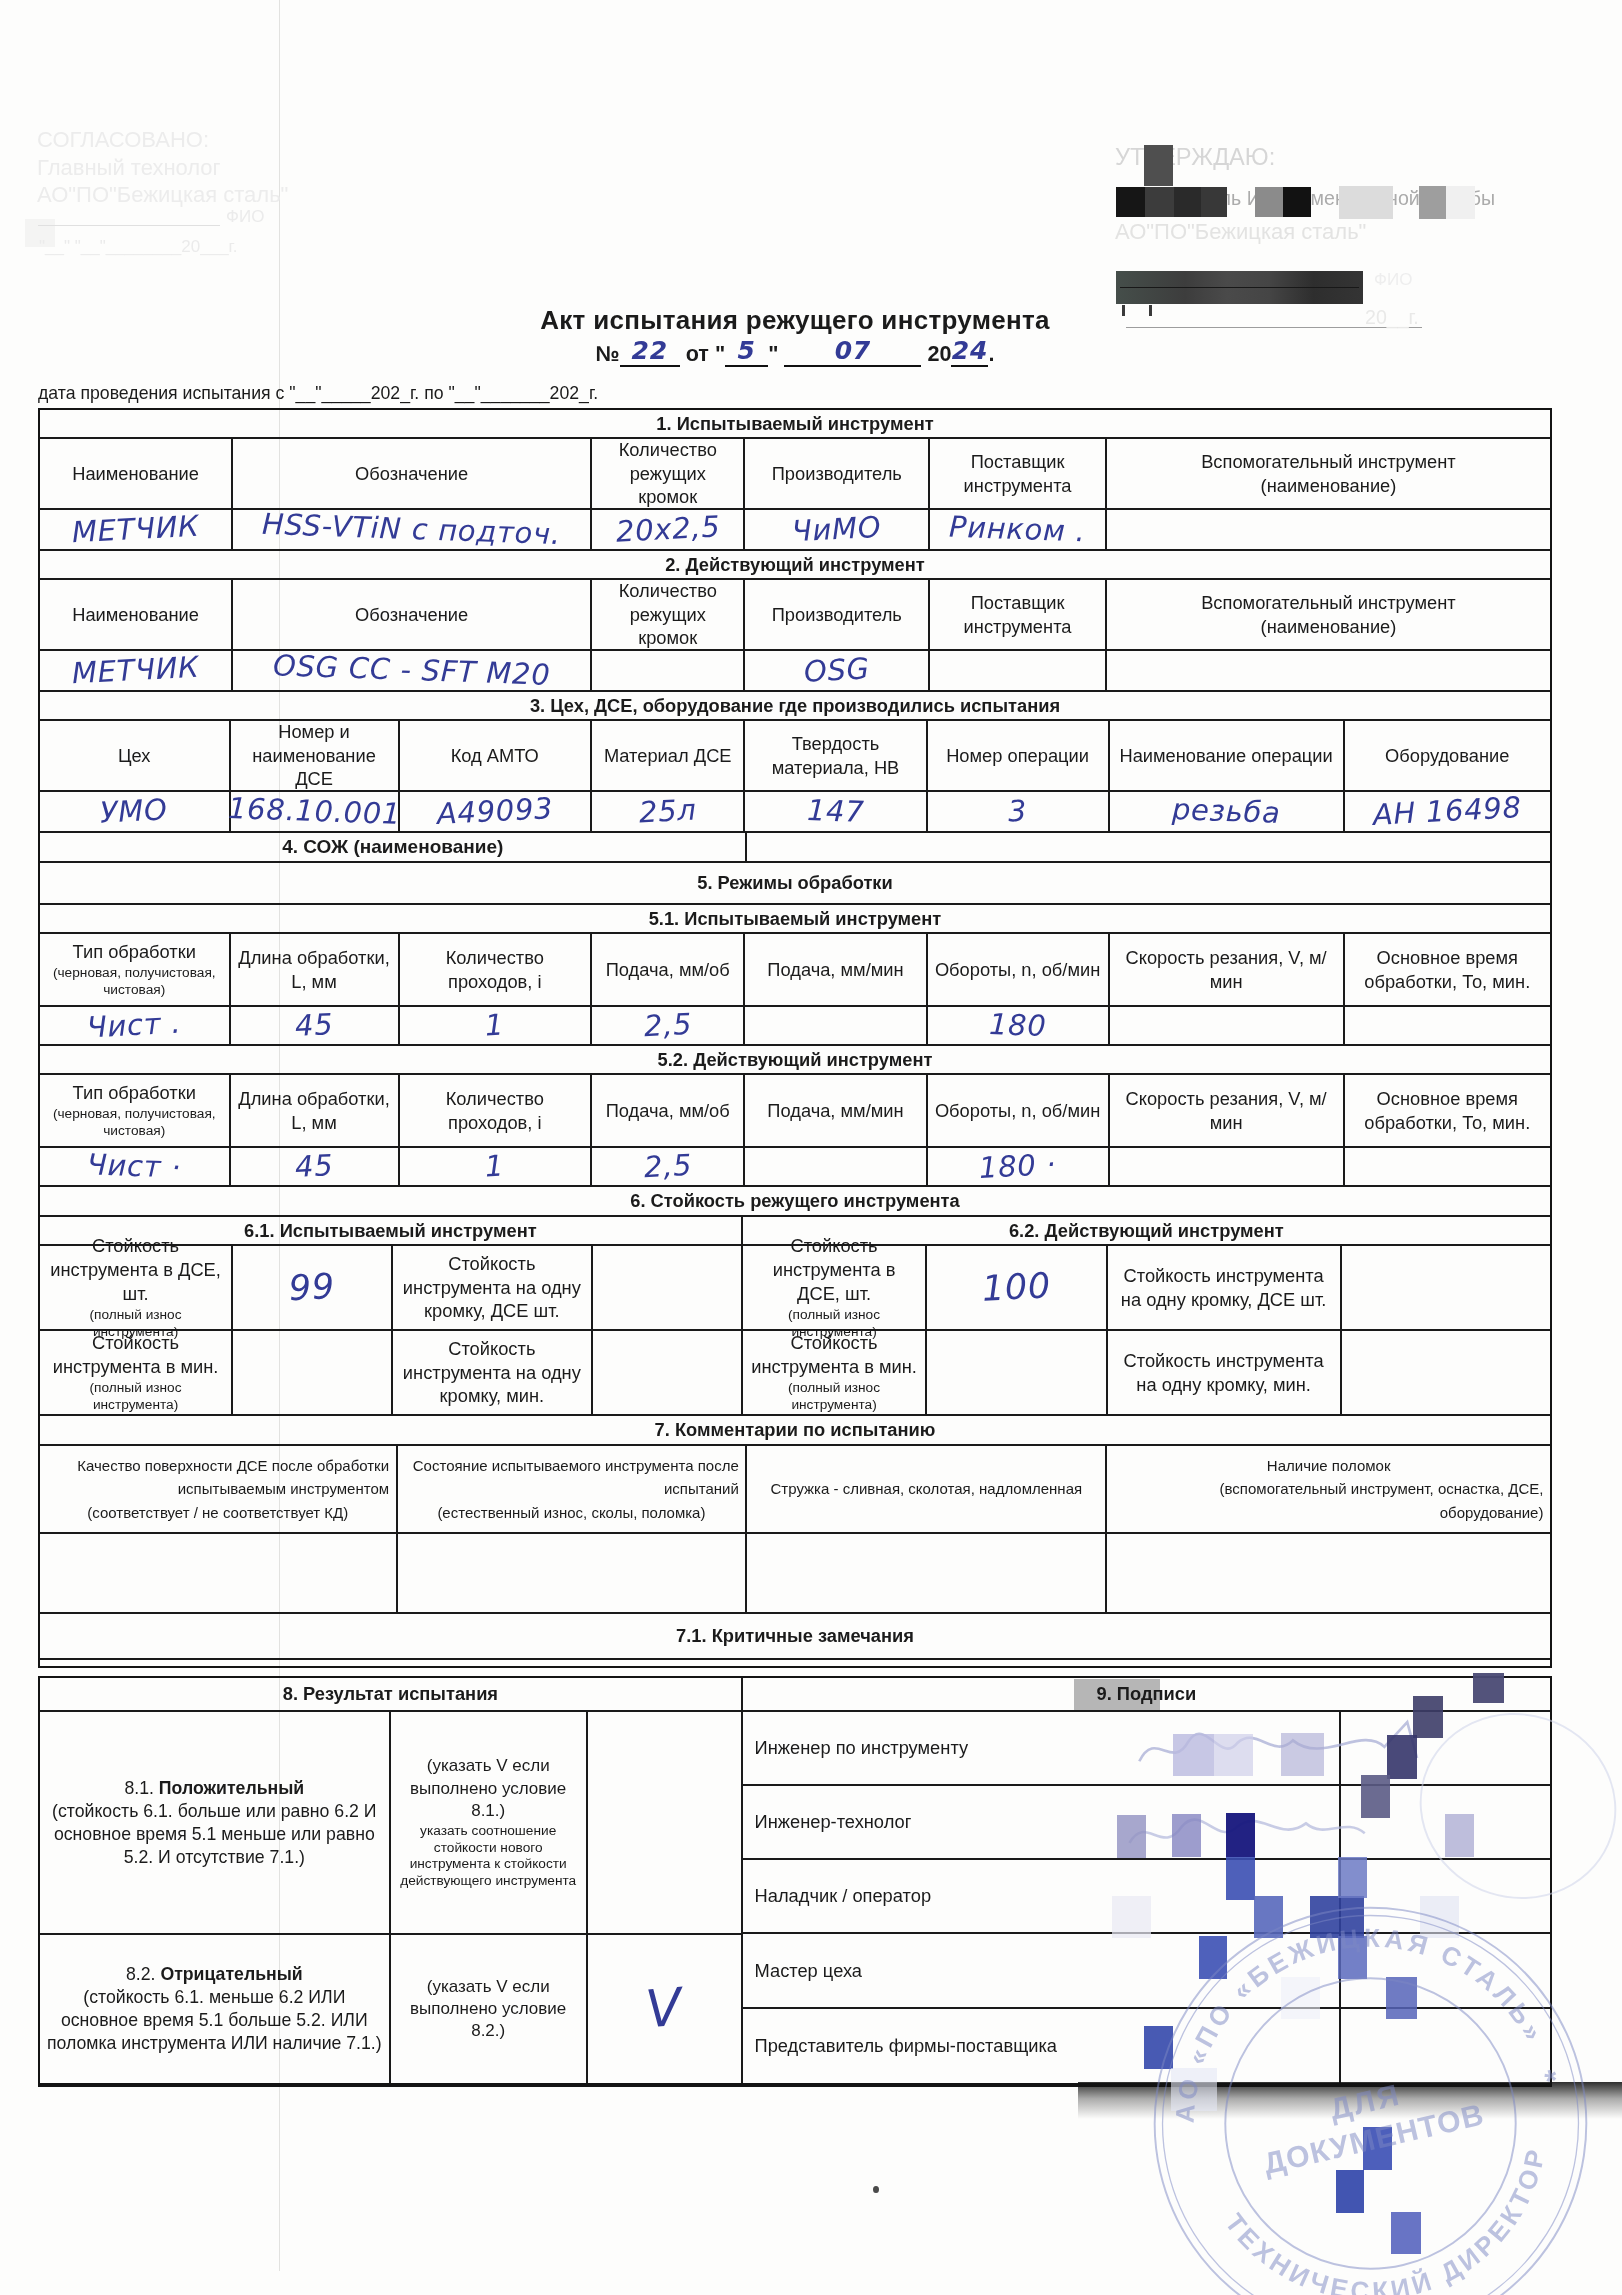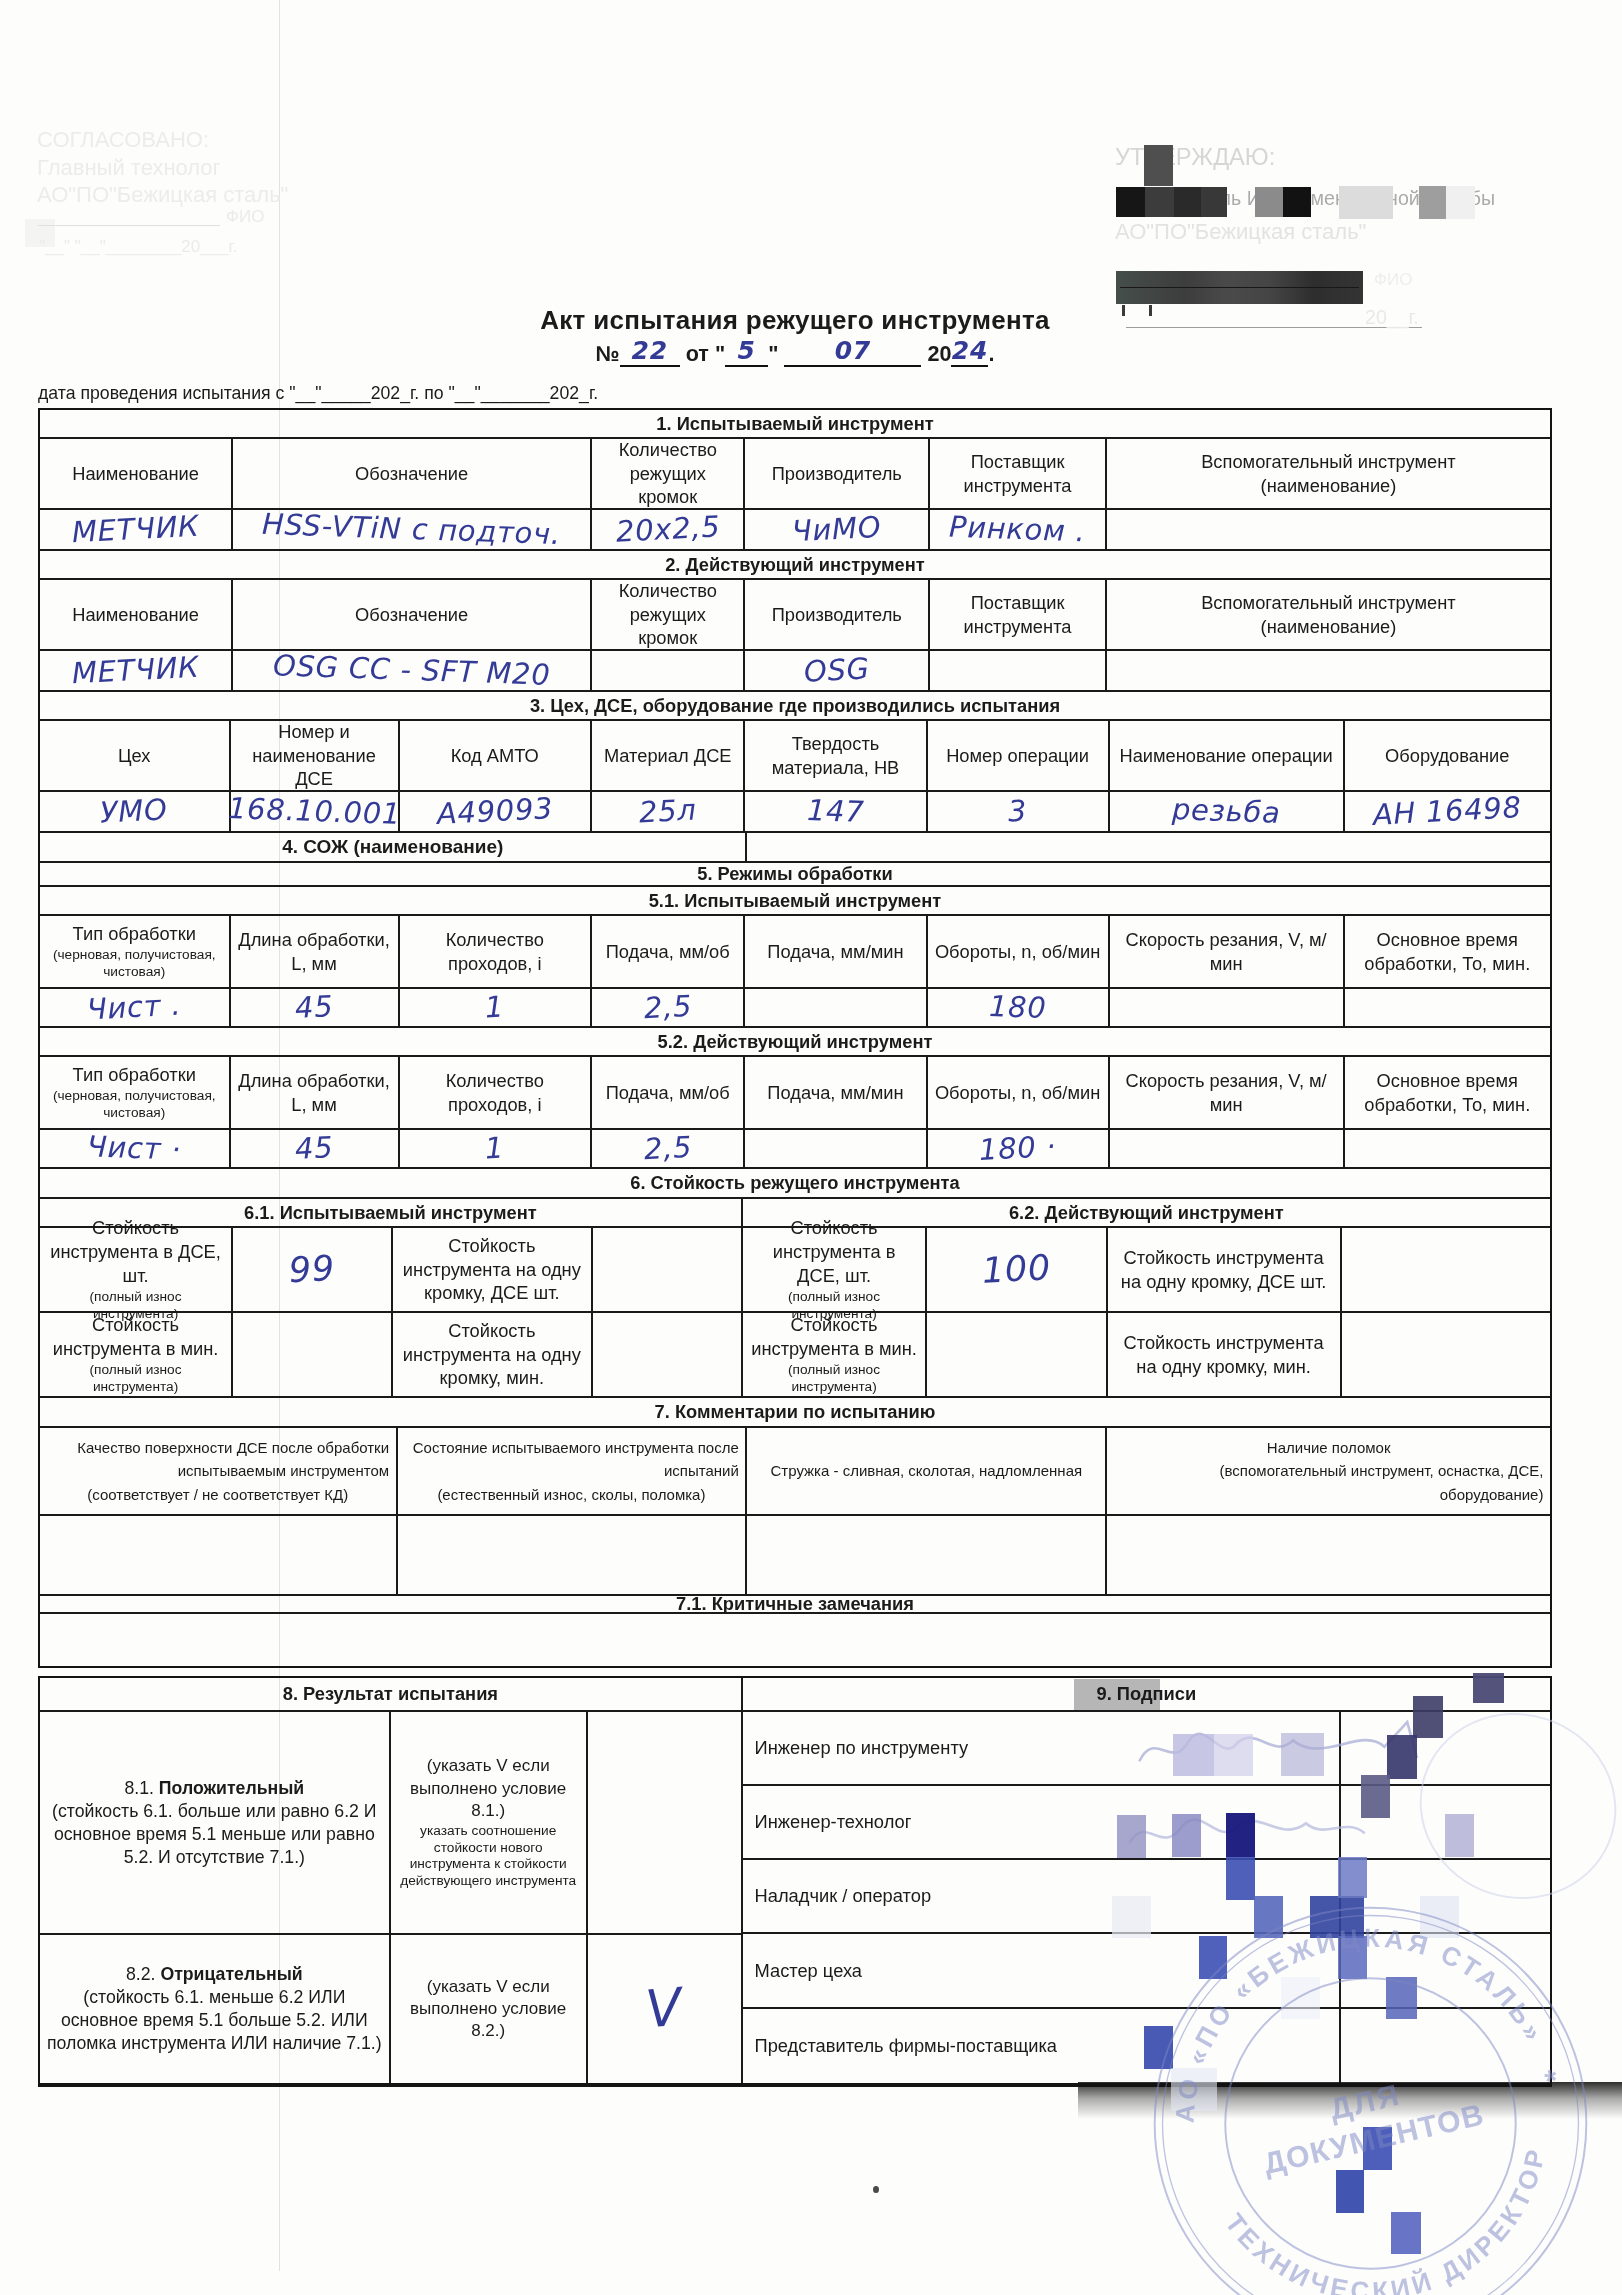--- a/index.html
+++ b/index.html
@@ -238,21 +238,21 @@
         </div>
       <div class="c wB8">
           <span class="hw">АН 16498</span>
         </div>
     </div>
 
     <div class="row" style="height:30px">
       <div class="c w4a trow">4. СОЖ (наименование)</div>
       <div class="c w4b"></div>
     </div>
-    <div class="row trow" style="height:24px">
+    <div class="row trow" style="height:42px">
         <div class="c full">5. Режимы обработки</div>
       </div>
 
     <div class="row trow" style="height:29px">
         <div class="c full">5.1. Испытываемый инструмент</div>
       </div>
     <div class="row" style="height:73px">
       <div class="c wB1">
           <span>Тип обработки</span>
           <span class="sub">(черновая, получистовая, чистовая)</span>
@@ -397,21 +397,21 @@
           <span>(вспомогательный инструмент, оснастка, ДСЕ, оборудование)</span>
         </div>
     </div>
     <div class="row" style="height:80px">
       <div class="c wD1"></div>
       <div class="c wD2"></div>
       <div class="c wD3"></div>
       <div class="c wD4"></div>
     </div>
 
-    <div class="row trow" style="height:18px">
+    <div class="row trow" style="height:46px">
         <div class="c full">7.1. Критичные замечания</div>
       </div>
     <div class="row last" style="height:43px">
         <div class="c full"></div>
       </div>
   </div>
 
   <div class="tbl" style="top:1676px;height:411px;border-bottom-width:4.6px;display:flex;">
     <div class="halfL">
       <div class="row trow" style="height:34px">

